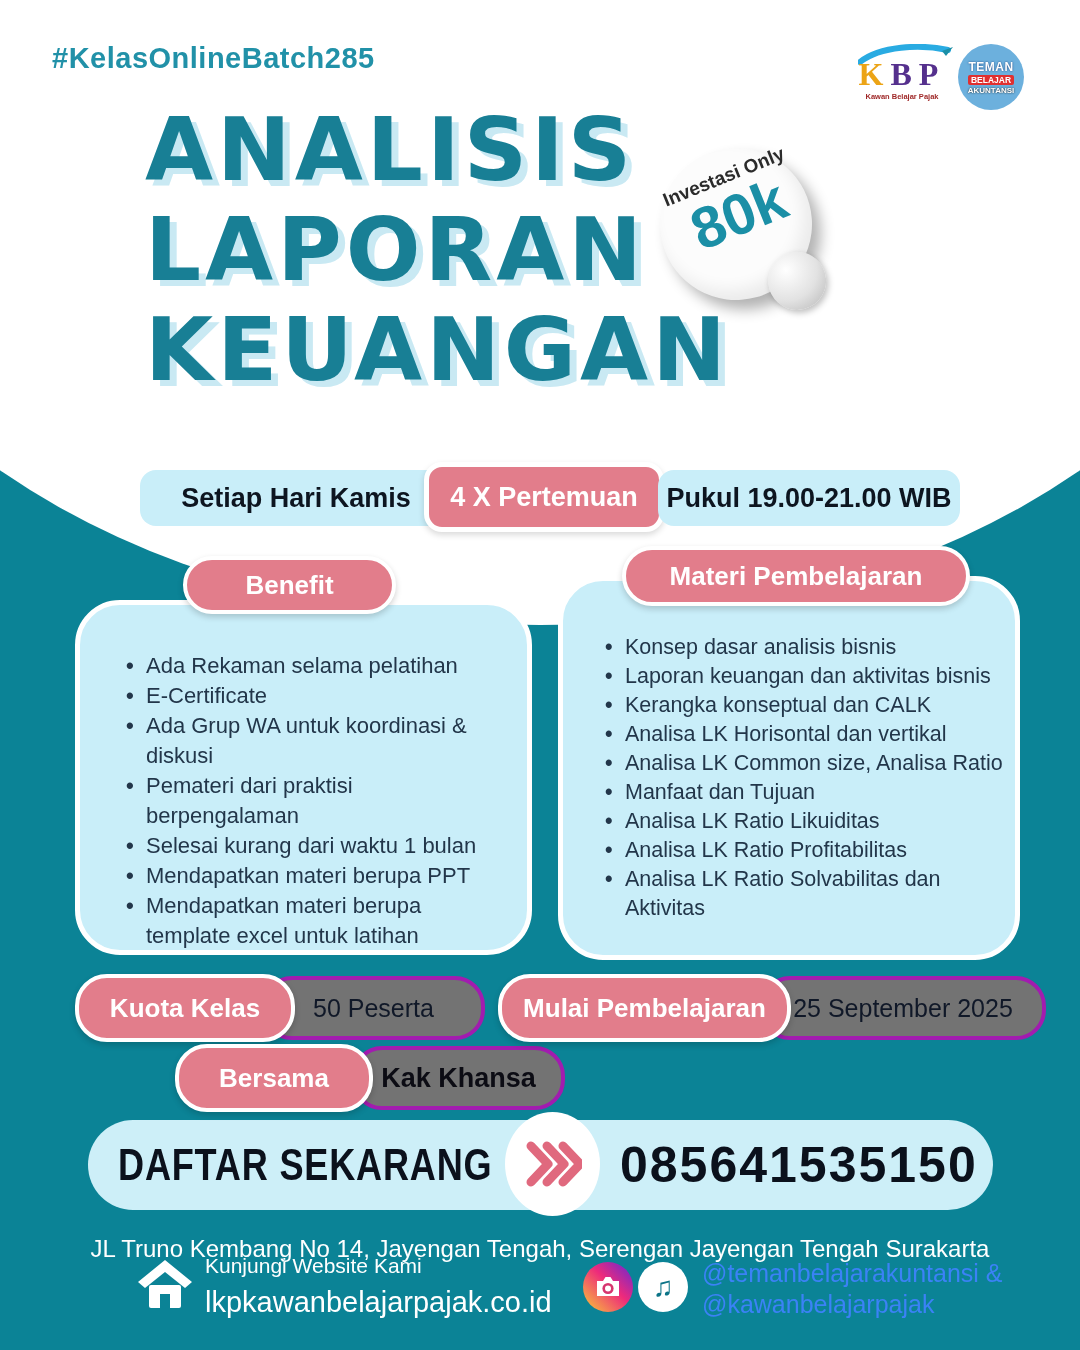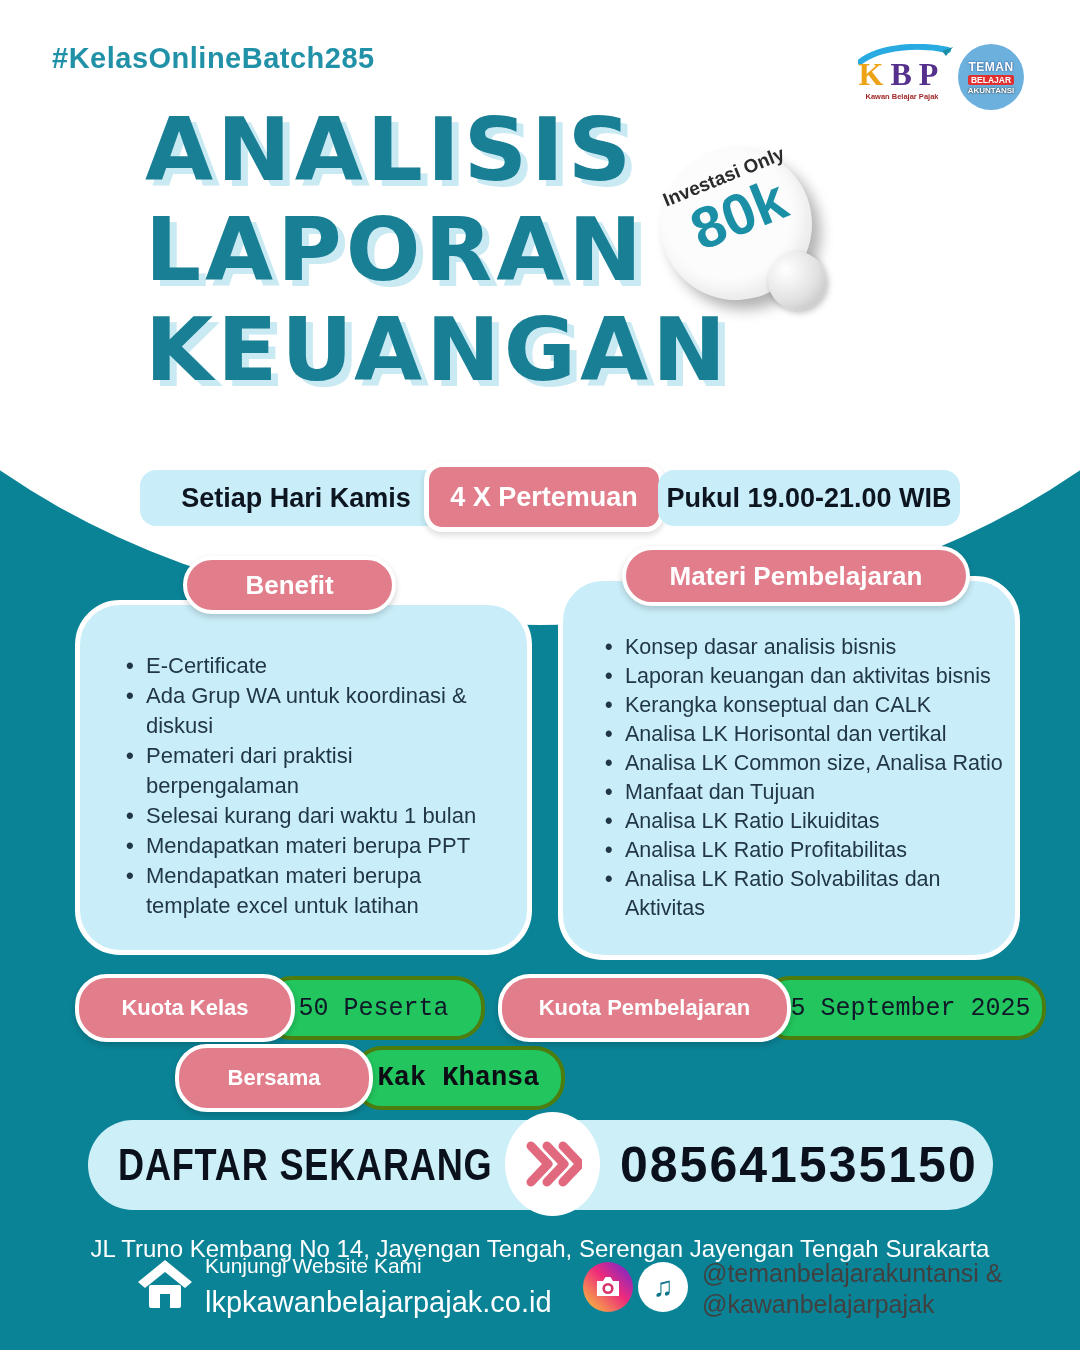--- a/index.html
+++ b/index.html
@@ -59,24 +59,24 @@
               box-shadow:0 3px 6px rgba(0,0,0,.18);z-index:4;}
   .benefit-header{left:183px;top:556px;width:205px;height:50px;}
   .materi-header{left:622px;top:546px;width:340px;height:52px;}
   .box ul{list-style:none;margin:0;color:#22364a;}
   .benefit-box ul{padding:46px 16px 0 44px;font-size:22px;line-height:30px;}
   .materi-box ul{padding:52px 8px 0 40px;font-size:21.5px;line-height:29px;}
   .box li{position:relative;padding-left:22px;}
   .box li::before{content:"\2022";position:absolute;left:2px;font-weight:700;}
 
   
-  .wpill{background:#22c55e;border:4px solid #4d7c0f;border-radius:30px;color:#101828;
-         display:flex;align-items:center;justify-content:center;font-size:25px;font-weight:500;font-family:Liberation Mono, monospace;}
+  .wpill{background:#737373;border:4px solid #a21caf;border-radius:30px;color:#101828;
+         display:flex;align-items:center;justify-content:center;font-size:25px;font-weight:500;}
   .ppill{background:#e27d8b;border:4px solid #ffffff;border-radius:32px;color:#ffffff;
-         display:flex;align-items:center;justify-content:center;font-size:22px;font-weight:800;
+         display:flex;align-items:center;justify-content:center;font-size:26px;font-weight:800;
          box-shadow:0 3px 6px rgba(0,0,0,.18);z-index:4;}
   .kuota-value{left:262px;top:976px;width:215px;height:56px;}
   .kuota-label{left:75px;top:974px;width:212px;height:60px;}
   .mulai-value{left:760px;top:976px;width:278px;height:56px;}
   .mulai-label{left:498px;top:974px;width:285px;height:60px;}
   .bersama-value{left:352px;top:1046px;width:205px;height:56px;font-weight:800;color:#0c0c14;font-size:27px;}
   .bersama-label{left:175px;top:1044px;width:190px;height:60px;}
 
   
   .daftar-bar{left:88px;top:1120px;width:905px;height:90px;background:#cdeff8;border-radius:48px;}
@@ -91,21 +91,21 @@
   .address{left:0;top:1216px;width:1080px;text-align:center;color:#ffffff;font-size:24px;font-weight:500;margin-top:19px;}
   .home-icon{left:138px;top:1258px;}
   .website{left:205px;top:1254px;color:#ffffff;}
   .website-label{font-size:21px;font-weight:500;}
   .website-url{font-size:29px;font-weight:500;margin-top:8px;}
   .ig-icon{left:583px;top:1262px;width:50px;height:50px;border-radius:50%;
            background:linear-gradient(45deg,#f9ce34 0%,#ee2a7b 55%,#6228d7 100%);
            display:flex;align-items:center;justify-content:center;}
   .music-icon{left:638px;top:1262px;width:50px;height:50px;border-radius:50%;background:#ffffff;
            display:flex;align-items:center;justify-content:center;font-size:28px;font-weight:700;color:#0c7487;}
-  .handles{left:702px;top:1258px;color:#404040;font-size:25px;line-height:31px;font-weight:500;}
+  .handles{left:702px;top:1258px;color:#3b82f6;font-size:25px;line-height:31px;font-weight:500;}
 </style>
 </head>
 <body>
 
 <div class="poster">
 
   <div class="teal-base"></div>
   <div class="white-curve"></div>
 
   <div class="layer hashtag">#KelasOnlineBatch285</div>
@@ -139,20 +139,21 @@
       <div class="sticker-price">80k</div>
     </div>
   </div>
 
   <div class="layer pill pill-light pill-day">Setiap Hari Kamis</div>
   <div class="layer pill pill-sessions">4 X Pertemuan</div>
   <div class="layer pill pill-light pill-time">Pukul 19.00-21.00 WIB</div>
 
   <div class="layer box benefit-box">
     <ul>
+        <li>Ada Rekaman selama pelatihan</li>
         <li>E-Certificate</li>
         <li>Ada Grup WA untuk koordinasi &amp; diskusi</li>
         <li>Pemateri dari praktisi berpengalaman</li>
         <li>Selesai kurang dari waktu 1 bulan</li>
         <li>Mendapatkan materi berupa PPT</li>
         <li>Mendapatkan materi berupa template excel untuk latihan</li>
       </ul>
   </div>
   <div class="layer box-header benefit-header">Benefit</div>
 
@@ -167,21 +168,21 @@
         <li>Analisa LK Ratio Likuiditas</li>
         <li>Analisa LK Ratio Profitabilitas</li>
         <li>Analisa LK Ratio Solvabilitas dan Aktivitas</li>
       </ul>
   </div>
   <div class="layer box-header materi-header">Materi Pembelajaran</div>
 
   <div class="layer wpill kuota-value">50 Peserta</div>
   <div class="layer ppill kuota-label">Kuota Kelas</div>
   <div class="layer wpill mulai-value">25 September 2025</div>
-  <div class="layer ppill mulai-label">Kuota Pembelajaran</div>
+  <div class="layer ppill mulai-label">Mulai Pembelajaran</div>
   <div class="layer wpill bersama-value">Kak Khansa</div>
   <div class="layer ppill bersama-label">Bersama</div>
 
   <div class="layer daftar-bar"></div>
   <div class="layer daftar-cta">DAFTAR SEKARANG</div>
   <div class="layer chev-circle">
     <svg width="58" height="52" viewBox="0 0 58 52">
       <path d="M7 8 L24 26 L7 44" stroke="#e0697e" stroke-width="9" fill="none" stroke-linecap="round" stroke-linejoin="round"></path>
       <path d="M23 8 L40 26 L23 44" stroke="#e0697e" stroke-width="9" fill="none" stroke-linecap="round" stroke-linejoin="round"></path>
       <path d="M39 8 L56 26 L39 44" stroke="#e0697e" stroke-width="9" fill="none" stroke-linecap="round" stroke-linejoin="round"></path>

